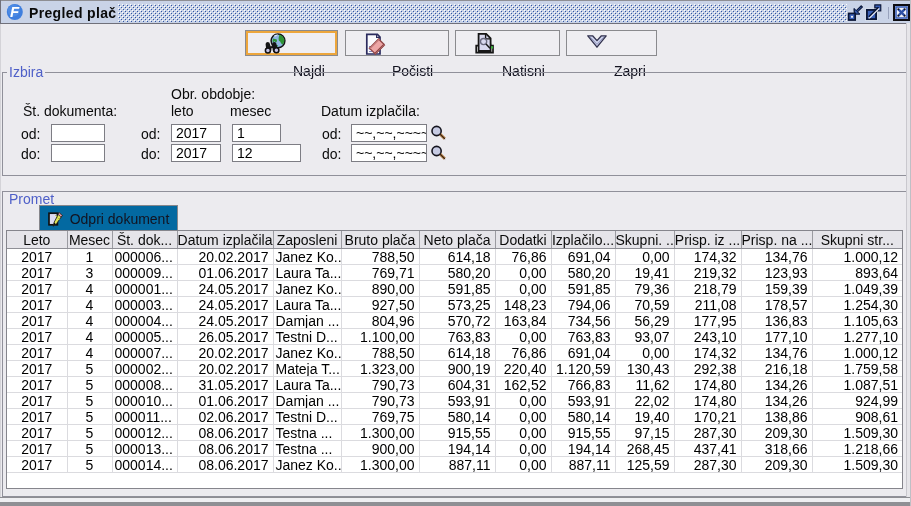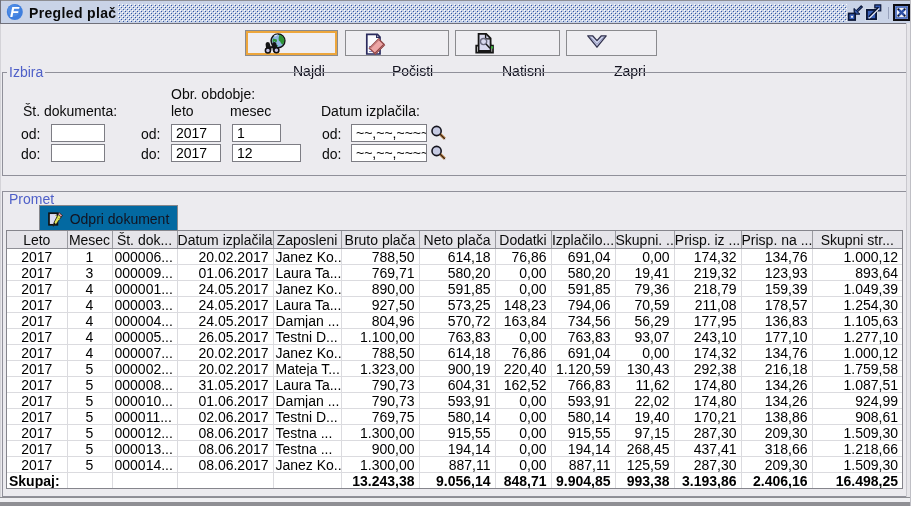--- a/index.html
+++ b/index.html
@@ -469,35 +469,20 @@
           <td class="l">Janez Ko...</td>
           <td class="r">1.300,00</td>
           <td class="r">887,11</td>
           <td class="r">0,00</td>
           <td class="r">887,11</td>
           <td class="r">125,59</td>
           <td class="r">287,30</td>
           <td class="r">209,30</td>
           <td class="r">1.509,30</td>
         </tr>
-<tr class="total">
-          <td class="l" style="font-weight:bold">Skupaj:</td>
-          <td></td>
-          <td></td>
-          <td></td>
-          <td></td>
-          <td class="r">13.243,38</td>
-          <td class="r">9.056,14</td>
-          <td class="r">848,71</td>
-          <td class="r">9.904,85</td>
-          <td class="r">993,38</td>
-          <td class="r">3.193,86</td>
-          <td class="r">2.406,16</td>
-          <td class="r">16.498,25</td>
-        </tr>
 </tbody>
     </table>
 </div>
 
 <div class="abs" id="rightline"></div>
 <div class="abs" id="rightpad"></div>
 <div class="abs" id="botline1"></div>
 <div class="abs" id="botpad"></div>
 <div class="abs" id="botband"></div>
 <div class="abs" id="topline"></div>

